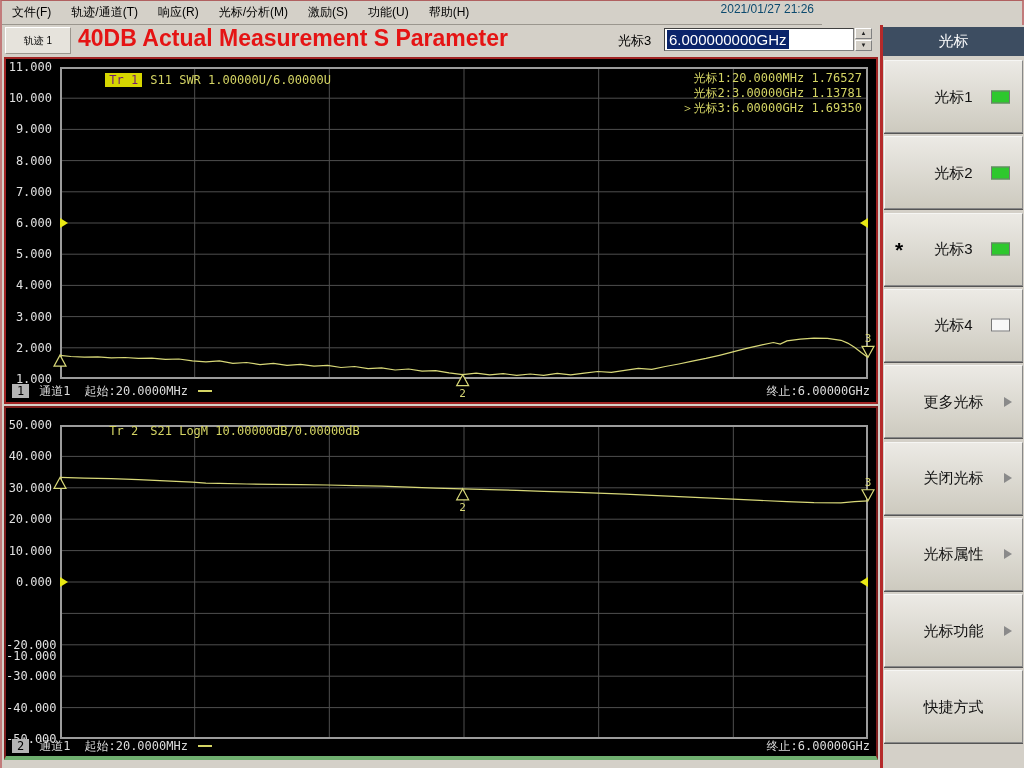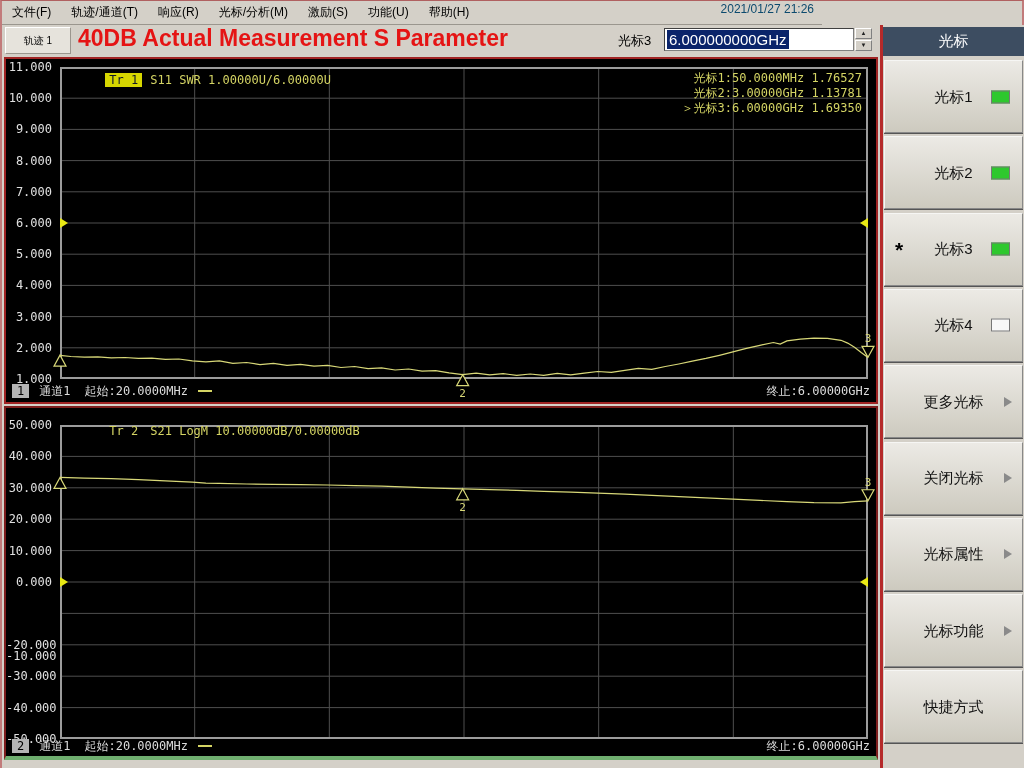--- a/index.html
+++ b/index.html
@@ -37,21 +37,21 @@
   .sbtn .lbl{position:absolute;left:0;right:0;top:50%;transform:translateY(-50%);text-align:center;font-size:15px;color:#111;}
   .sbtn .ind{position:absolute;right:12px;top:50%;transform:translateY(-50%);width:19px;height:13px;border:1px solid #777;box-sizing:border-box;}
   .sbtn .arrow{position:absolute;right:10px;top:50%;transform:translateY(-50%);width:0;height:0;
                border-left:8px solid #8a8a8a;border-top:5px solid transparent;border-bottom:5px solid transparent;}
   .sbtn .star{position:absolute;left:10px;top:50%;transform:translateY(-46%);font-size:21px;font-weight:bold;color:#000;}
   
   .chart{position:absolute;left:2px;width:874px;background:#000;box-sizing:border-box;}
   .chart.c1{top:56px;height:347px;border:2px solid #a02424;}
   .chart.c2{top:405px;height:354px;border:2px solid #7e1e1e;border-bottom:4px solid #6fae6f;}
   .chart-header{position:absolute;left:56px;font-size:12px;font-family:"DejaVu Sans Mono",monospace;white-space:pre;z-index:3;}
-  .chart-header .chip{background:#d6d600;color:#0f172a;padding:0 4px;margin-right:8px;}
+  .chart-header .chip{background:#d6d600;color:#701a75;padding:0 4px;margin-right:8px;}
   .chart-header .htext{color:#d4d464;}
   .yticks{position:absolute;left:0;top:0;width:50px;height:100%;}
   .ytick{position:absolute;right:4px;width:46px;text-align:right;font-family:"DejaVu Sans Mono",monospace;
          font-size:12px;color:#e0e0e0;}
   .plot{position:absolute;left:54px;}
   .plot svg{position:absolute;left:0;top:0;overflow:visible;}
   .readouts{position:absolute;right:14px;font-family:"DejaVu Sans Mono",monospace;font-size:12px;
             color:#d4d464;text-align:right;line-height:15px;white-space:pre;z-index:3;}
   .chart-footer{position:absolute;left:6px;right:6px;height:18px;font-family:"DejaVu Sans Mono",monospace;
                 font-size:12px;color:#dcdcdc;display:flex;align-items:center;}
@@ -129,21 +129,21 @@
           <polyline points="0.0,288.3 10.8,289.5 24.3,290.2 37.8,289.8 51.3,290.8 64.9,290.5 78.4,291.4 91.9,291.1 105.4,292.3 118.9,292.0 132.4,293.9 145.9,294.8 159.4,293.9 172.9,296.4 186.5,295.5 200.0,297.6 213.5,296.4 227.0,298.3 240.5,297.3 254.0,299.2 267.5,298.3 281.0,300.5 294.6,299.5 308.1,301.7 321.6,300.8 335.1,303.0 348.6,302.0 362.1,304.2 375.6,303.6 389.1,305.8 402.6,307.6 416.2,306.1 429.7,307.9 443.2,306.7 456.7,308.3 470.2,307.0 483.7,308.3 497.2,306.4 510.7,307.9 524.3,306.1 537.8,304.5 551.3,305.4 564.8,303.3 578.3,301.4 591.8,302.3 605.3,299.5 618.8,297.0 632.3,294.2 645.9,291.4 659.4,288.3 672.9,284.9 686.4,281.4 699.9,278.3 713.4,275.5 720.2,277.1 726.9,273.9 740.4,272.1 754.0,271.1 767.5,271.4 781.0,273.3 787.7,276.1 794.5,280.2 801.2,285.5 808.0,290.5" fill="none" stroke="#d8d878" stroke-width="1.2"></polyline>
           <polygon points="0,151 0,161 8,156" fill="#e8e814"></polygon>
           <polygon points="808,151 808,161 800,156" fill="#e8e814"></polygon>
           <polygon points="0,288.123576 -6,299.123576 6,299.123576" fill="#000" stroke="#d8d878" stroke-width="1.2"></polygon>
           <polygon points="402.64882943143806,307.700328 396.64882943143806,318.700328 408.64882943143806,318.700328" fill="#000" stroke="#d8d878" stroke-width="1.2"></polygon>
           <text x="402.64882943143806" y="329.700328" fill="#d8d878" font-size="11" text-anchor="middle" font-family="DejaVu Sans Mono, monospace">2</text>
           <polygon points="808,290.3628 802,279.3628 814,279.3628" fill="#000" stroke="#d8d878" stroke-width="1.2"></polygon>
           <text x="808" y="275.3628" fill="#d8d878" font-size="11" text-anchor="middle" font-family="DejaVu Sans Mono, monospace">3</text>
         </svg>
       </div>
-    <div class="readouts" style="top:12px;"><div>光标1:50.0000MHz 1.76527</div><div>光标2:3.00000GHz 1.13781</div><div>＞光标3:6.00000GHz 1.69350</div></div>
+    <div class="readouts" style="top:12px;"><div>光标1:20.0000MHz 1.76527</div><div>光标2:3.00000GHz 1.13781</div><div>＞光标3:6.00000GHz 1.69350</div></div>
     <div class="chart-footer" style="bottom:2px;">
       <span class="badge">1</span>
       <span class="ch">通道1</span>
       <span class="st">起始:20.0000MHz</span>
       <span class="dash"></span>
       <span class="stop">终止:6.00000GHz</span>
     </div>
   </div>
 
   <div class="chart c2">

